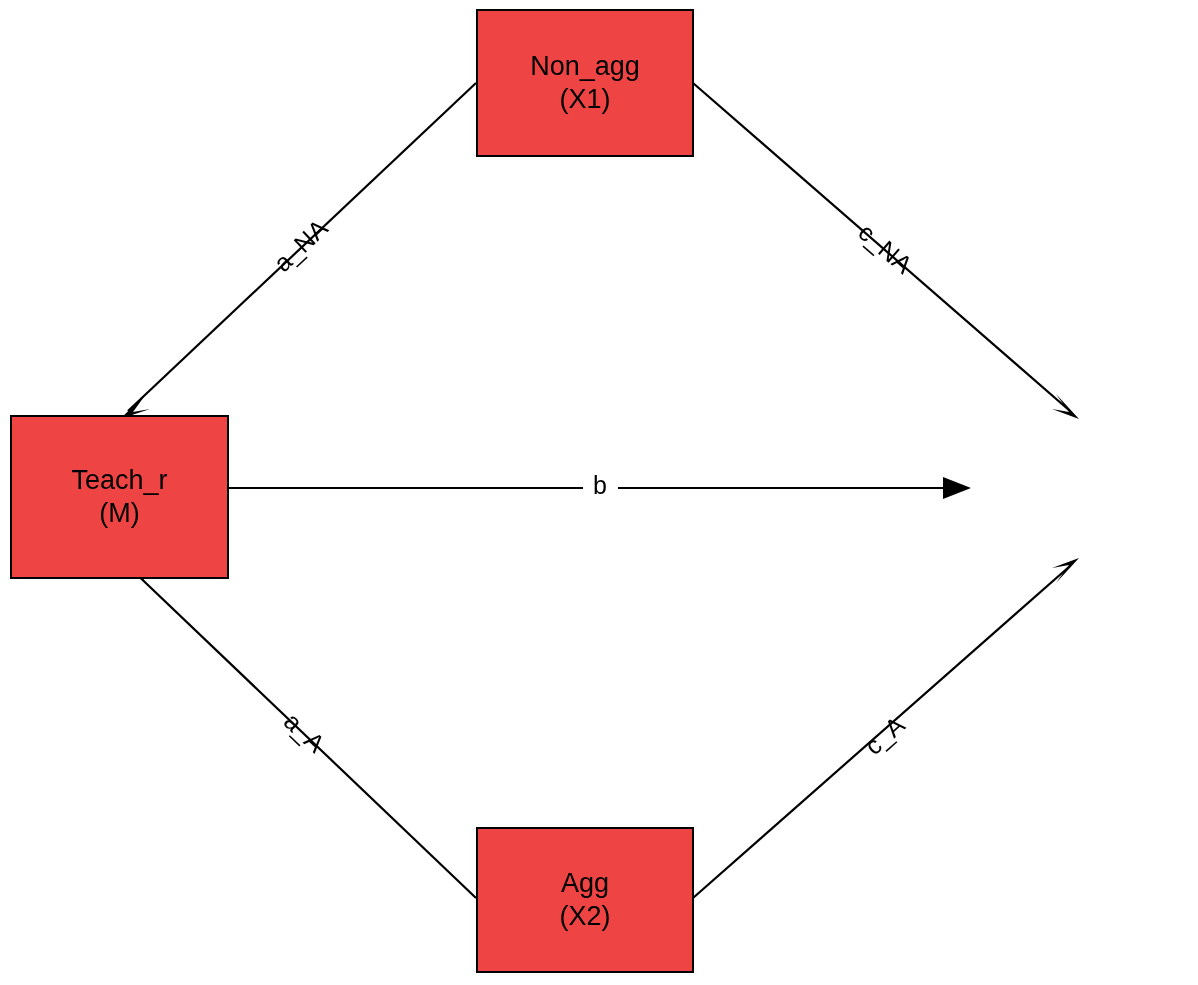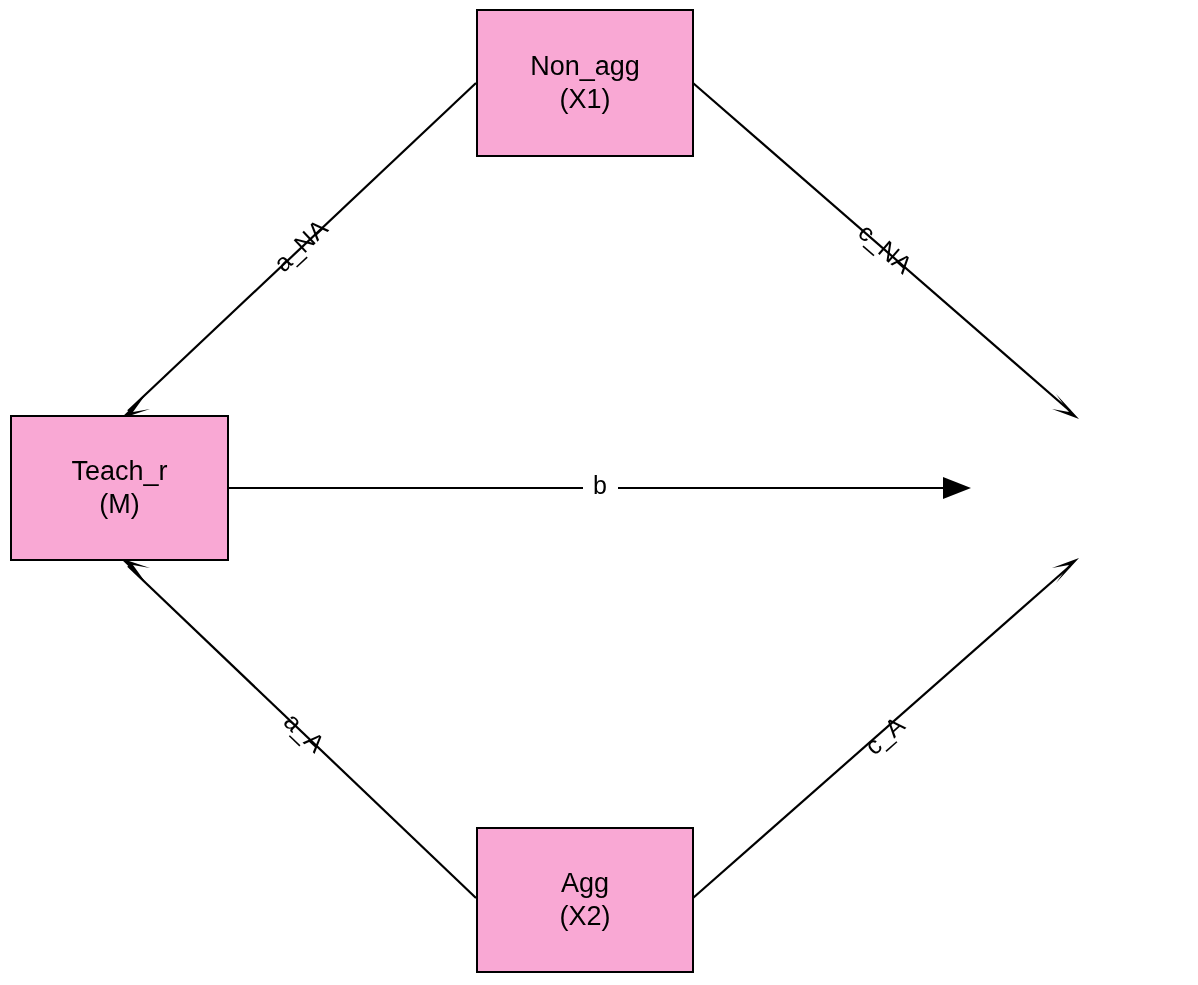--- a/index.html
+++ b/index.html
@@ -23,21 +23,21 @@
     position: absolute;
     left: 0;
     top: 0;
     width: 1198px;
     height: 985px;
   }
   .node-box {
     position: absolute;
     box-sizing: border-box;
     border: 2px solid #000000;
-    background: #f9a8d4;
+    background: #ef4444;
     display: flex;
     flex-direction: column;
     align-items: center;
     justify-content: center;
     line-height: 1.22;
   }
   .node-line {
     font-size: 27px;
     color: #000000;
     text-align: center;
@@ -98,21 +98,21 @@
       <text class="edge-label" x="886" y="737" transform="rotate(-41.4 886 737)">c_A</text>
     </g>
 
   </svg>
 
   <div class="node-box" style="left:476px; top:9px; width:218px; height:148px;">
     <div class="node-line">Non_agg</div>
     <div class="node-line">(X1)</div>
   </div>
 
-  <div class="node-box" style="left:10px; top:415px; width:219px; height:146px;">
+  <div class="node-box" style="left:10px; top:415px; width:219px; height:164px;">
     <div class="node-line">Teach_r</div>
     <div class="node-line">(M)</div>
   </div>
 
 
   <div class="node-box" style="left:476px; top:827px; width:218px; height:146px;align-items:center;">
     <div class="node-line">Agg</div>
     <div class="node-line">(X2)</div>
   </div>
 

